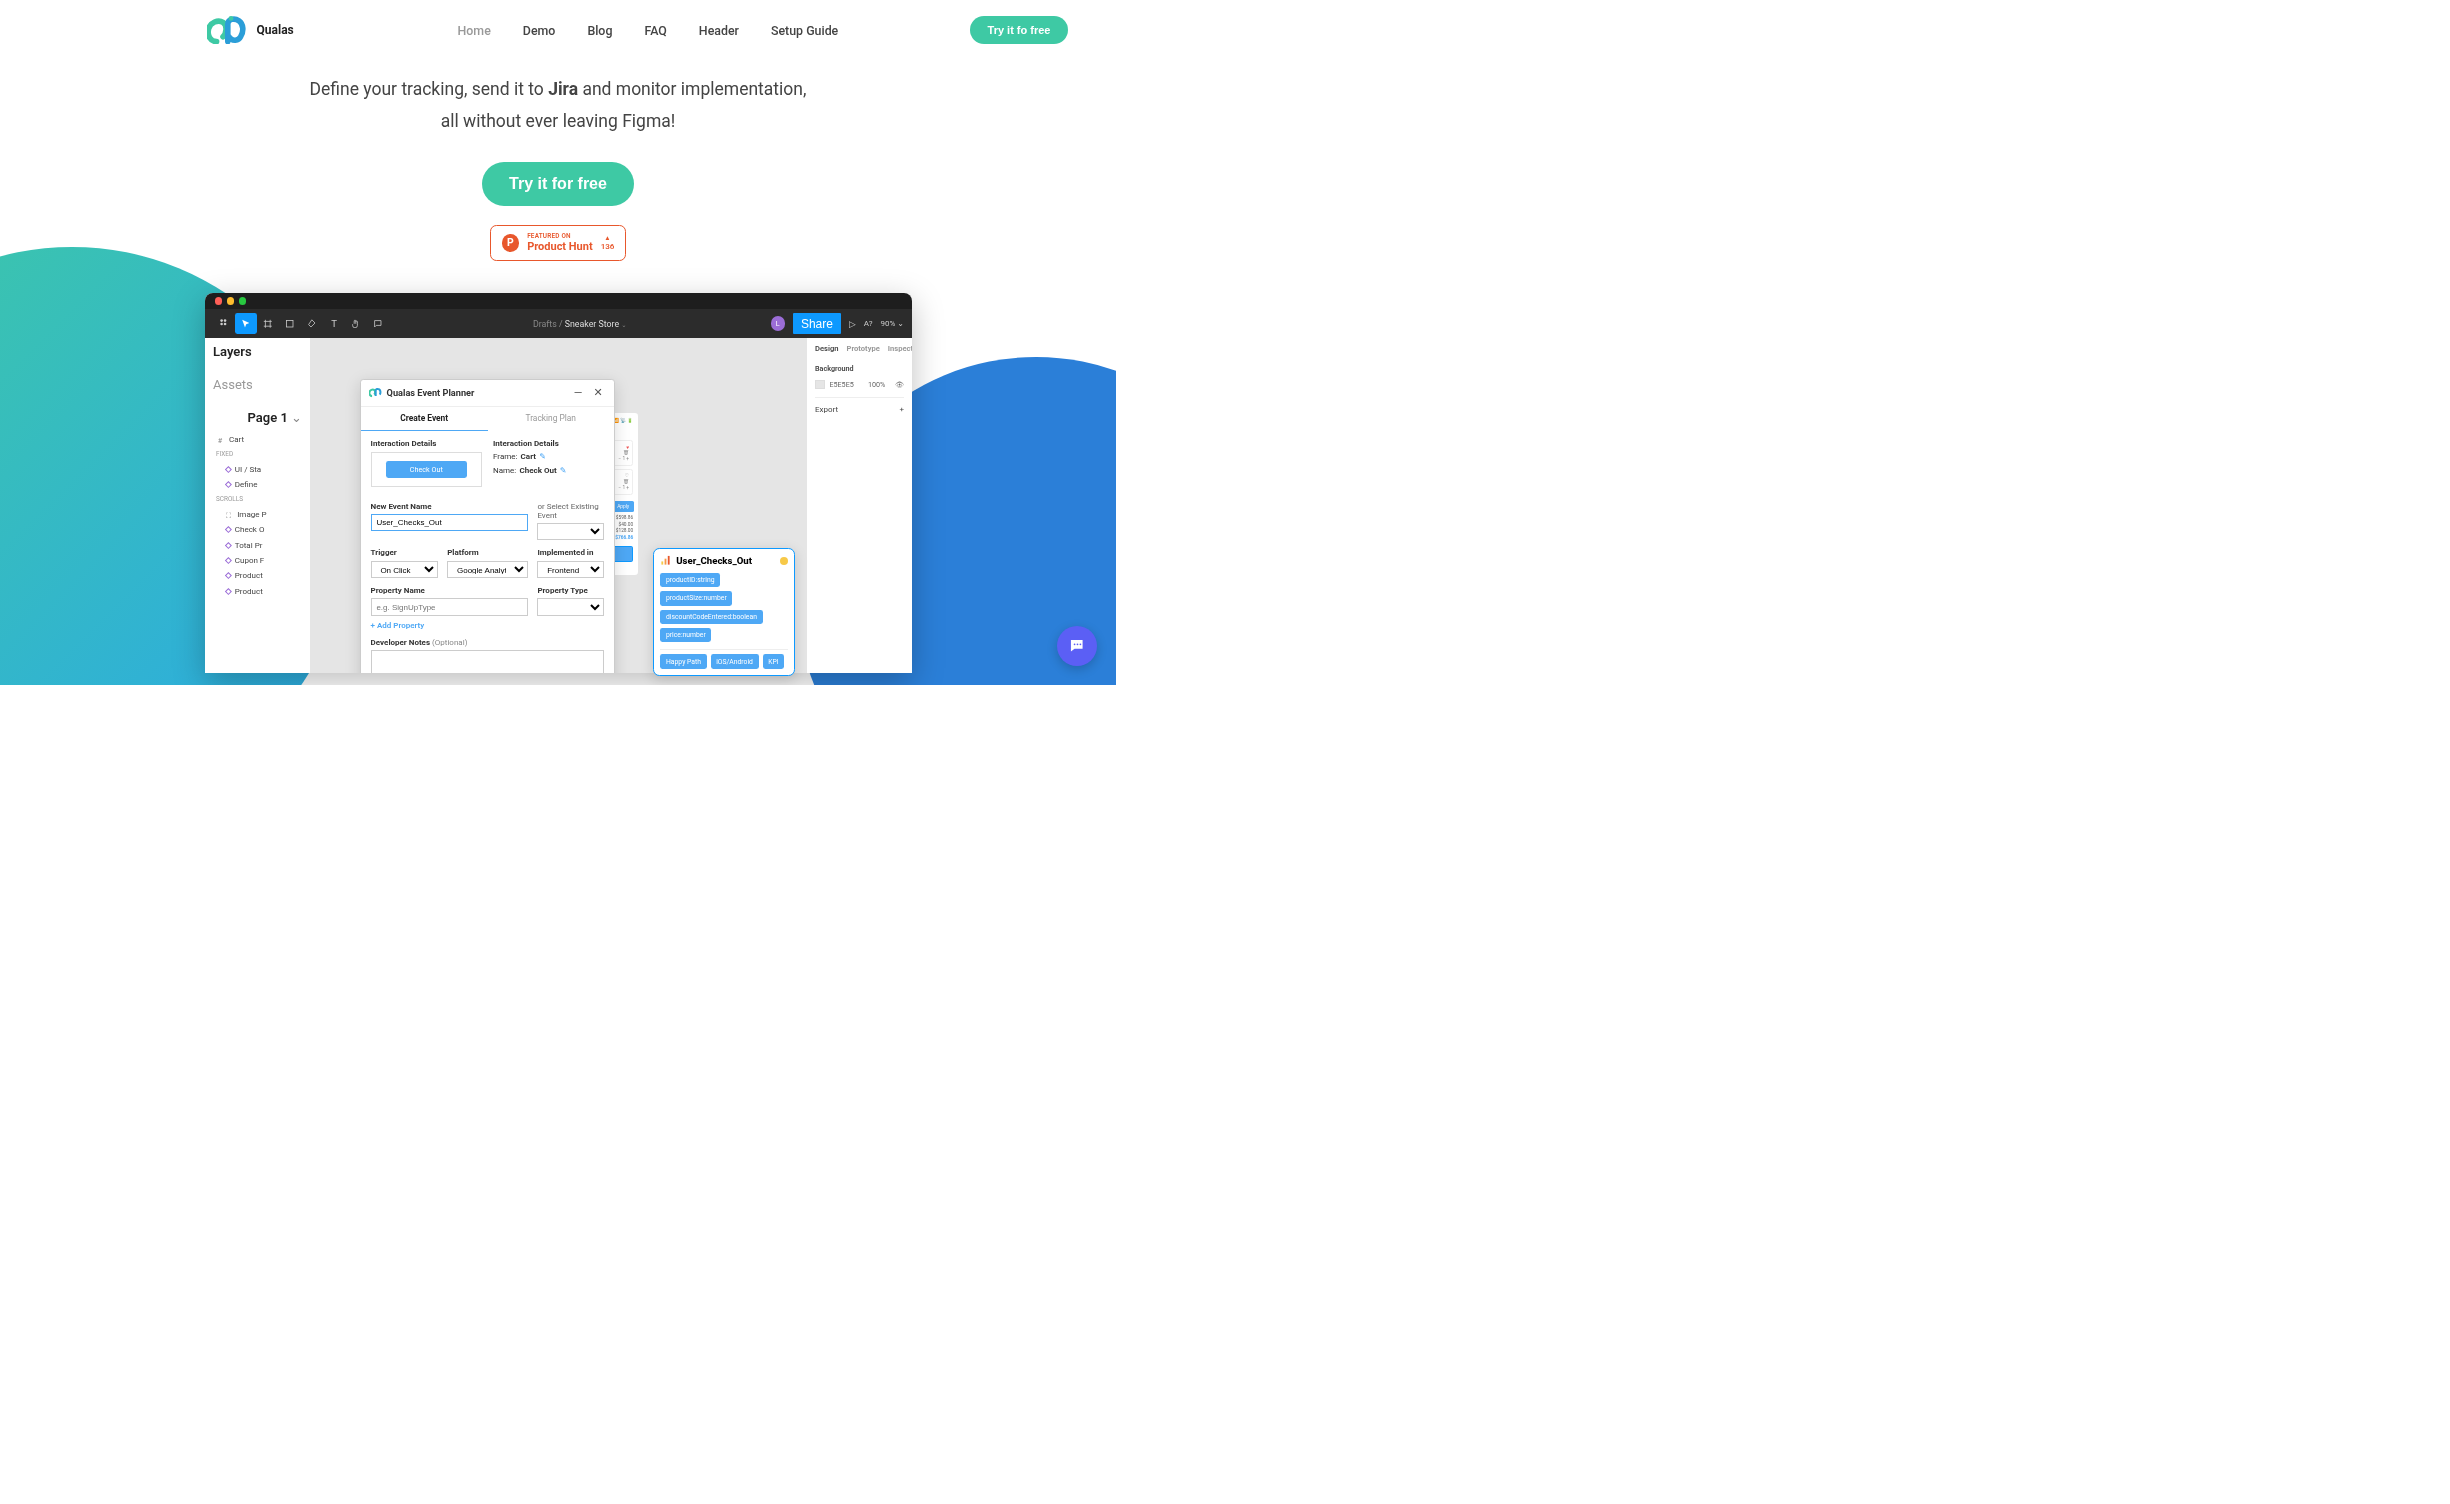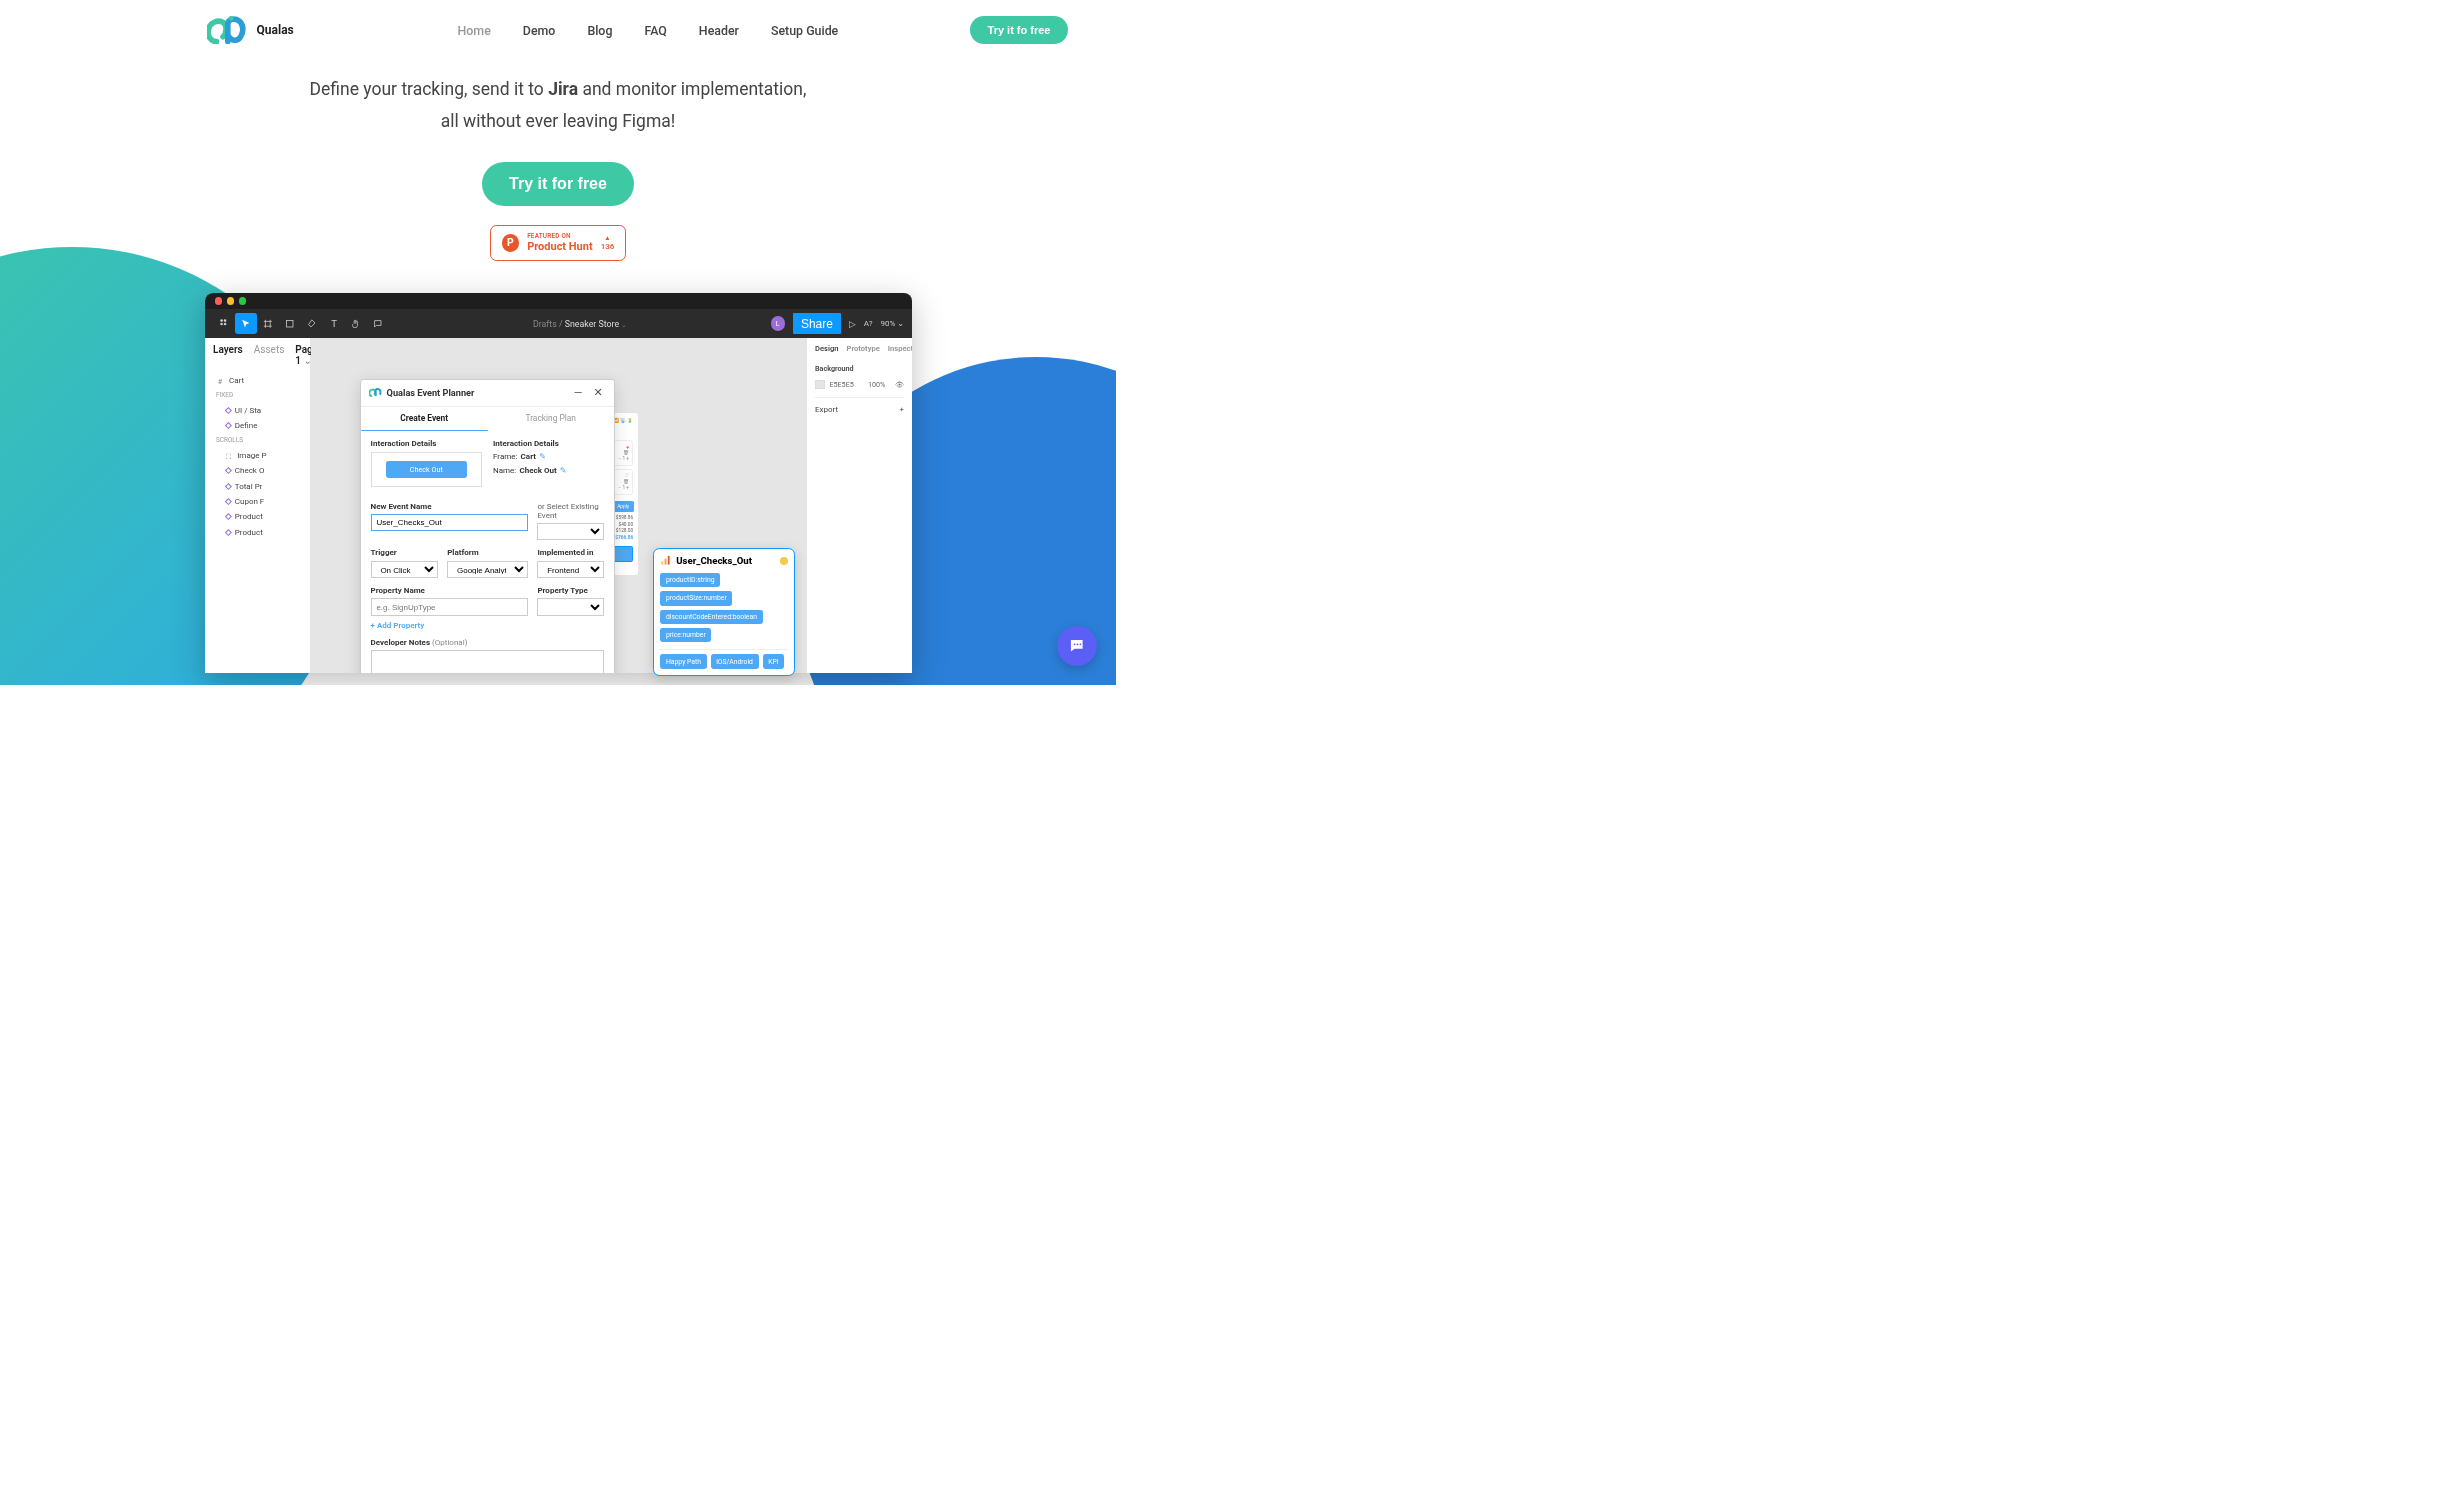--- a/index.html
+++ b/index.html
@@ -44,21 +44,21 @@
 .fb-center { flex: 1; text-align: center; }
 .fb-center .crumb { color: #888; }
 .fb-center .file { color: #ddd; }
 .fb-right { display: flex; align-items: center; gap: 8px; }
 .avatar-sm { width: 14.3px; height: 14.3px; border-radius: 50%; background: #9b6dd7; color: #fff; font-size: 7.2px; display: flex; align-items: center; justify-content: center; }
 .share-btn { background: #0d99ff; color: #fff; border: none; border-radius: 1px; padding: 3.2px 8px; font-size: 12px; }
 .zoom { color: #ccc; font-size: 8px; }
 
 .figma-body { display: flex; height: 335px; background: #e5e5e5; }
 .figma-left { width: 106px; background: #fff; border-right: 0.8px solid #e5e5e5; font-size: 8px; color: #444; }
-.fl-tabs { display: flex; gap: 11px; padding: 6.4px 8px; font-size: 10px; }
+.fl-tabs { display: flex; gap: 18px; padding: 6.4px 8px; font-size: 13px; flex-direction: column; }
 .fl-tabs span:first-child { font-weight: 600; color: #222; }
 .fl-tabs span:nth-child(2) { color: #999; }
 .fl-page { margin-left: auto; color: #888; }
 .fl-row { padding: 3.2px 8px 3.2px 12.8px; display: flex; align-items: center; gap: 4px; color: #444; white-space: nowrap; overflow: hidden; }
 .fl-row.section { color: #999; font-size: 6.4px; text-transform: uppercase; padding-left: 11px; }
 .fl-icon { width: 7.2px; height: 7.2px; display: inline-block; }
 .fl-icon.diamond { border: 0.8px solid #9b6dd7; transform: rotate(45deg); width: 4.8px; height: 4.8px; }
 .fl-icon.hash::before { content: "#"; color: #888; font-size: 7.2px; }
 .fl-icon.img::before { content: "⛶"; color: #888; font-size: 7.2px; }
 

